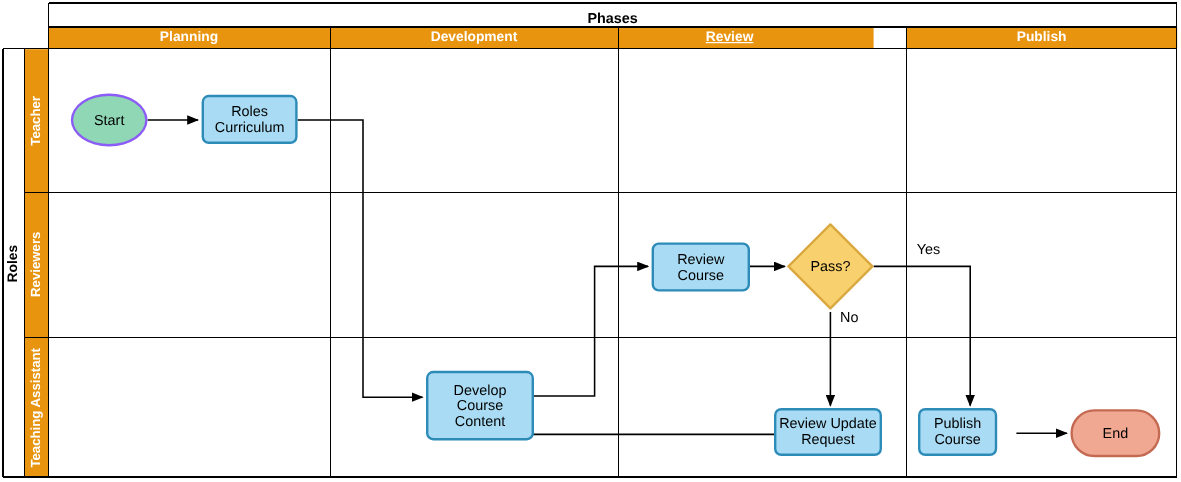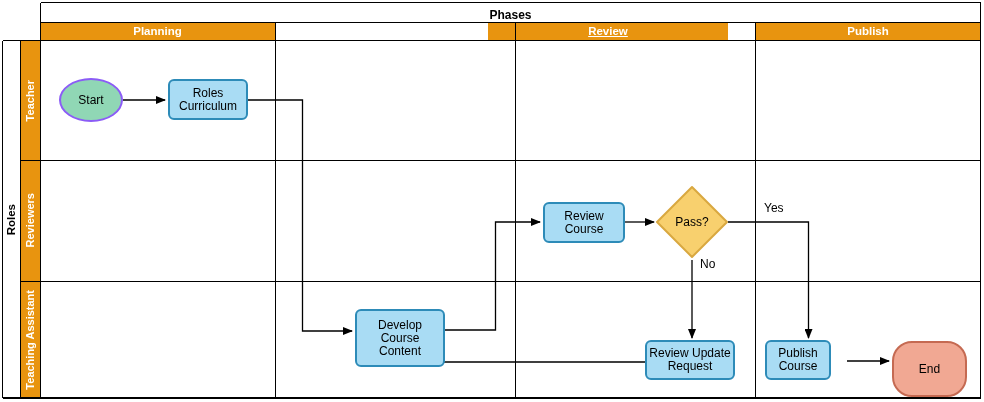--- a/index.html
+++ b/index.html
@@ -59,20 +59,23 @@
 </head>
 <body>
 
 <div id="stage">
 
   <div class="abs phases-header">
     <span>Phases</span>
   </div>
   <div class="abs phase-cell" style="left:40px;width:235px;">
     <span>Planning</span>
+  </div>
+  <div class="abs phase-cell" style="left:275px;width:240px;">
+    <span>Development</span>
   </div>
   <div class="abs phase-cell" style="left:488px;width:240px;text-decoration:underline;">
     <span>Review</span>
   </div>
   <div class="abs phase-cell" style="left:755px;width:226px;">
     <span>Publish</span>
   </div>
 
   <div class="abs roles-col">
     <span class="vtext">Roles</span>
@@ -146,20 +149,20 @@
   </div>
 
   <div class="abs node process" style="left:645px;top:340px;width:90px;height:40px;">
     <span>Review Update Request</span>
   </div>
 
   <div class="abs node process" style="left:765px;top:340px;width:66px;height:40px;">
     <span>Publish Course</span>
   </div>
 
-  <div class="abs node terminator-end" style="left:892px;top:341px;width:75px;height:56px;">
+  <div class="abs node terminator-end" style="left:892px;top:341px;width:75px;height:40px;">
     <span>End</span>
   </div>
 
   <div class="abs edge-label" style="left:764px;top:201px;">Yes</div>
   <div class="abs edge-label" style="left:700px;top:257px;">No</div>
 
 </div>
 
 </body></html>

